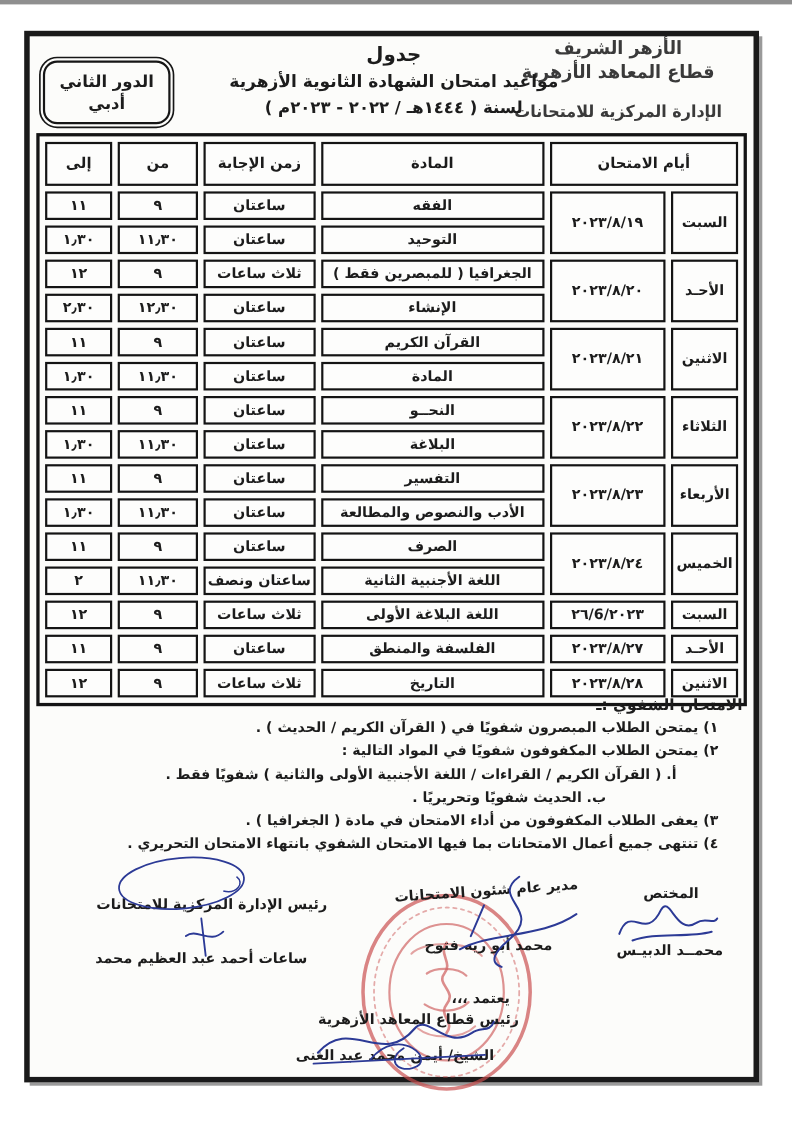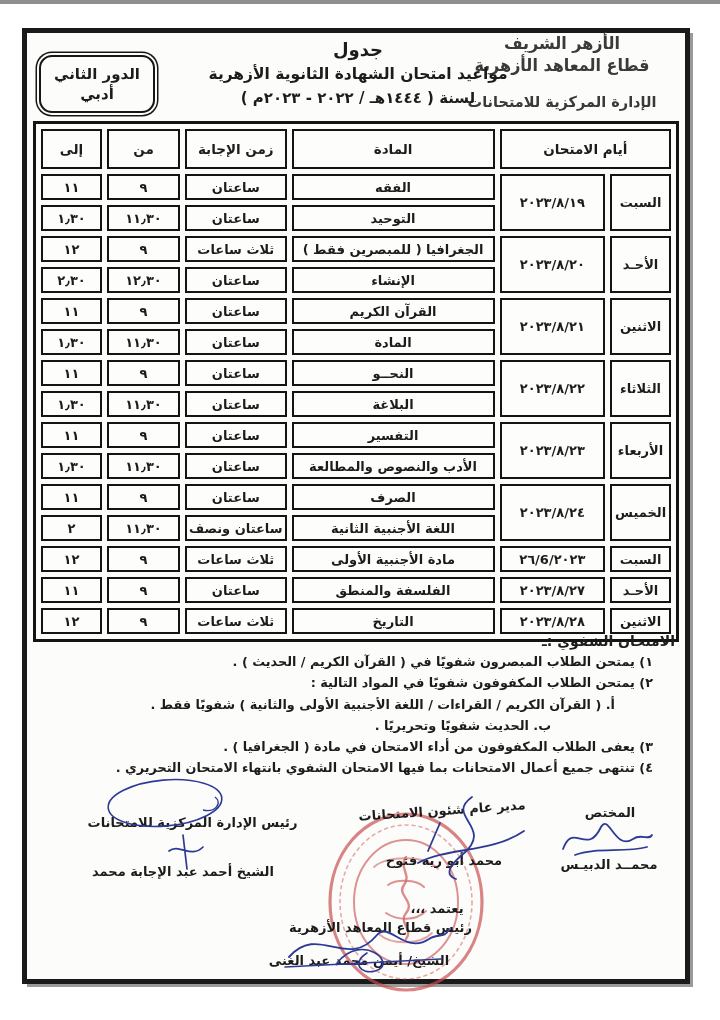--- a/index.html
+++ b/index.html
@@ -204,21 +204,21 @@
     <tr>
       <td class="c subj">اللغة الأجنبية الثانية</td>
       <td class="c">ساعتان ونصف</td>
       <td class="c">١١٫٣٠</td>
       <td class="c">٢</td>
     </tr>
 
     <tr>
       <td class="c">السبت</td>
       <td class="c">٢٠٢٣/6/٢٦</td>
-      <td class="c subj">مادة الأجنبية الأولى</td>
+      <td class="c subj">اللغة البلاغة الأولى</td>
       <td class="c">ثلاث ساعات</td>
       <td class="c">٩</td>
       <td class="c">١٢</td>
     </tr>
 
     <tr>
       <td class="c">الأحـد</td>
       <td class="c">٢٠٢٣/٨/٢٧</td>
       <td class="c subj">الفلسفة والمنطق</td>
       <td class="c">ساعتان</td>
@@ -257,21 +257,21 @@
       <path d="M58 130 C70 140 98 140 110 128" stroke-width="1.8" opacity=".6"></path>
       <path d="M52 62 C64 50 104 50 116 64" stroke-width="1.8" opacity=".6"></path>
     </g>
   </svg>
 
   <div class="sig sig-right-label">المختص</div>
   <div class="sig sig-right-name">محمــد الدبيـس</div>
   <div class="sig sig-center-label">مدير عام شئون الامتحانات</div>
   <div class="sig sig-center-name">محمد أبو ريه فتوح</div>
   <div class="sig sig-left-label">رئيس الإدارة المركزية للامتحانات</div>
-  <div class="sig sig-left-name">الشيخ أحمد عبد الإجابة محمد</div>
+  <div class="sig sig-left-name">ساعات أحمد عبد العظيم محمد</div>
   <div class="sig approve-word">يعتمد ،،،</div>
   <div class="sig approve-title">رئيس قطاع المعاهد الأزهرية</div>
   <div class="sig approve-name">الشيخ/ أيمن محمد عبد الغنى</div>
 
   <svg class="svg-abs penwrap" style="left:528px;top:780px;" width="100" height="50" viewBox="0 0 100 50">
     <path d="M8 36 C18 8 32 44 46 14 C54 0 60 38 78 26 C86 20 94 28 97 22 M20 42 C40 34 70 40 92 34" stroke="#2c3a96" stroke-width="1.8" fill="none" stroke-linecap="round"></path>
   </svg>
   <svg class="svg-abs penwrap" style="left:373px;top:760px;" width="130" height="90" viewBox="0 0 130 90">
     <path d="M72 4 C44 24 96 34 62 62 C50 72 44 82 56 86 M18 70 C48 54 92 60 124 38 M40 30 L28 58" stroke="#2c3a96" stroke-width="1.8" fill="none" stroke-linecap="round"></path>
   </svg>

